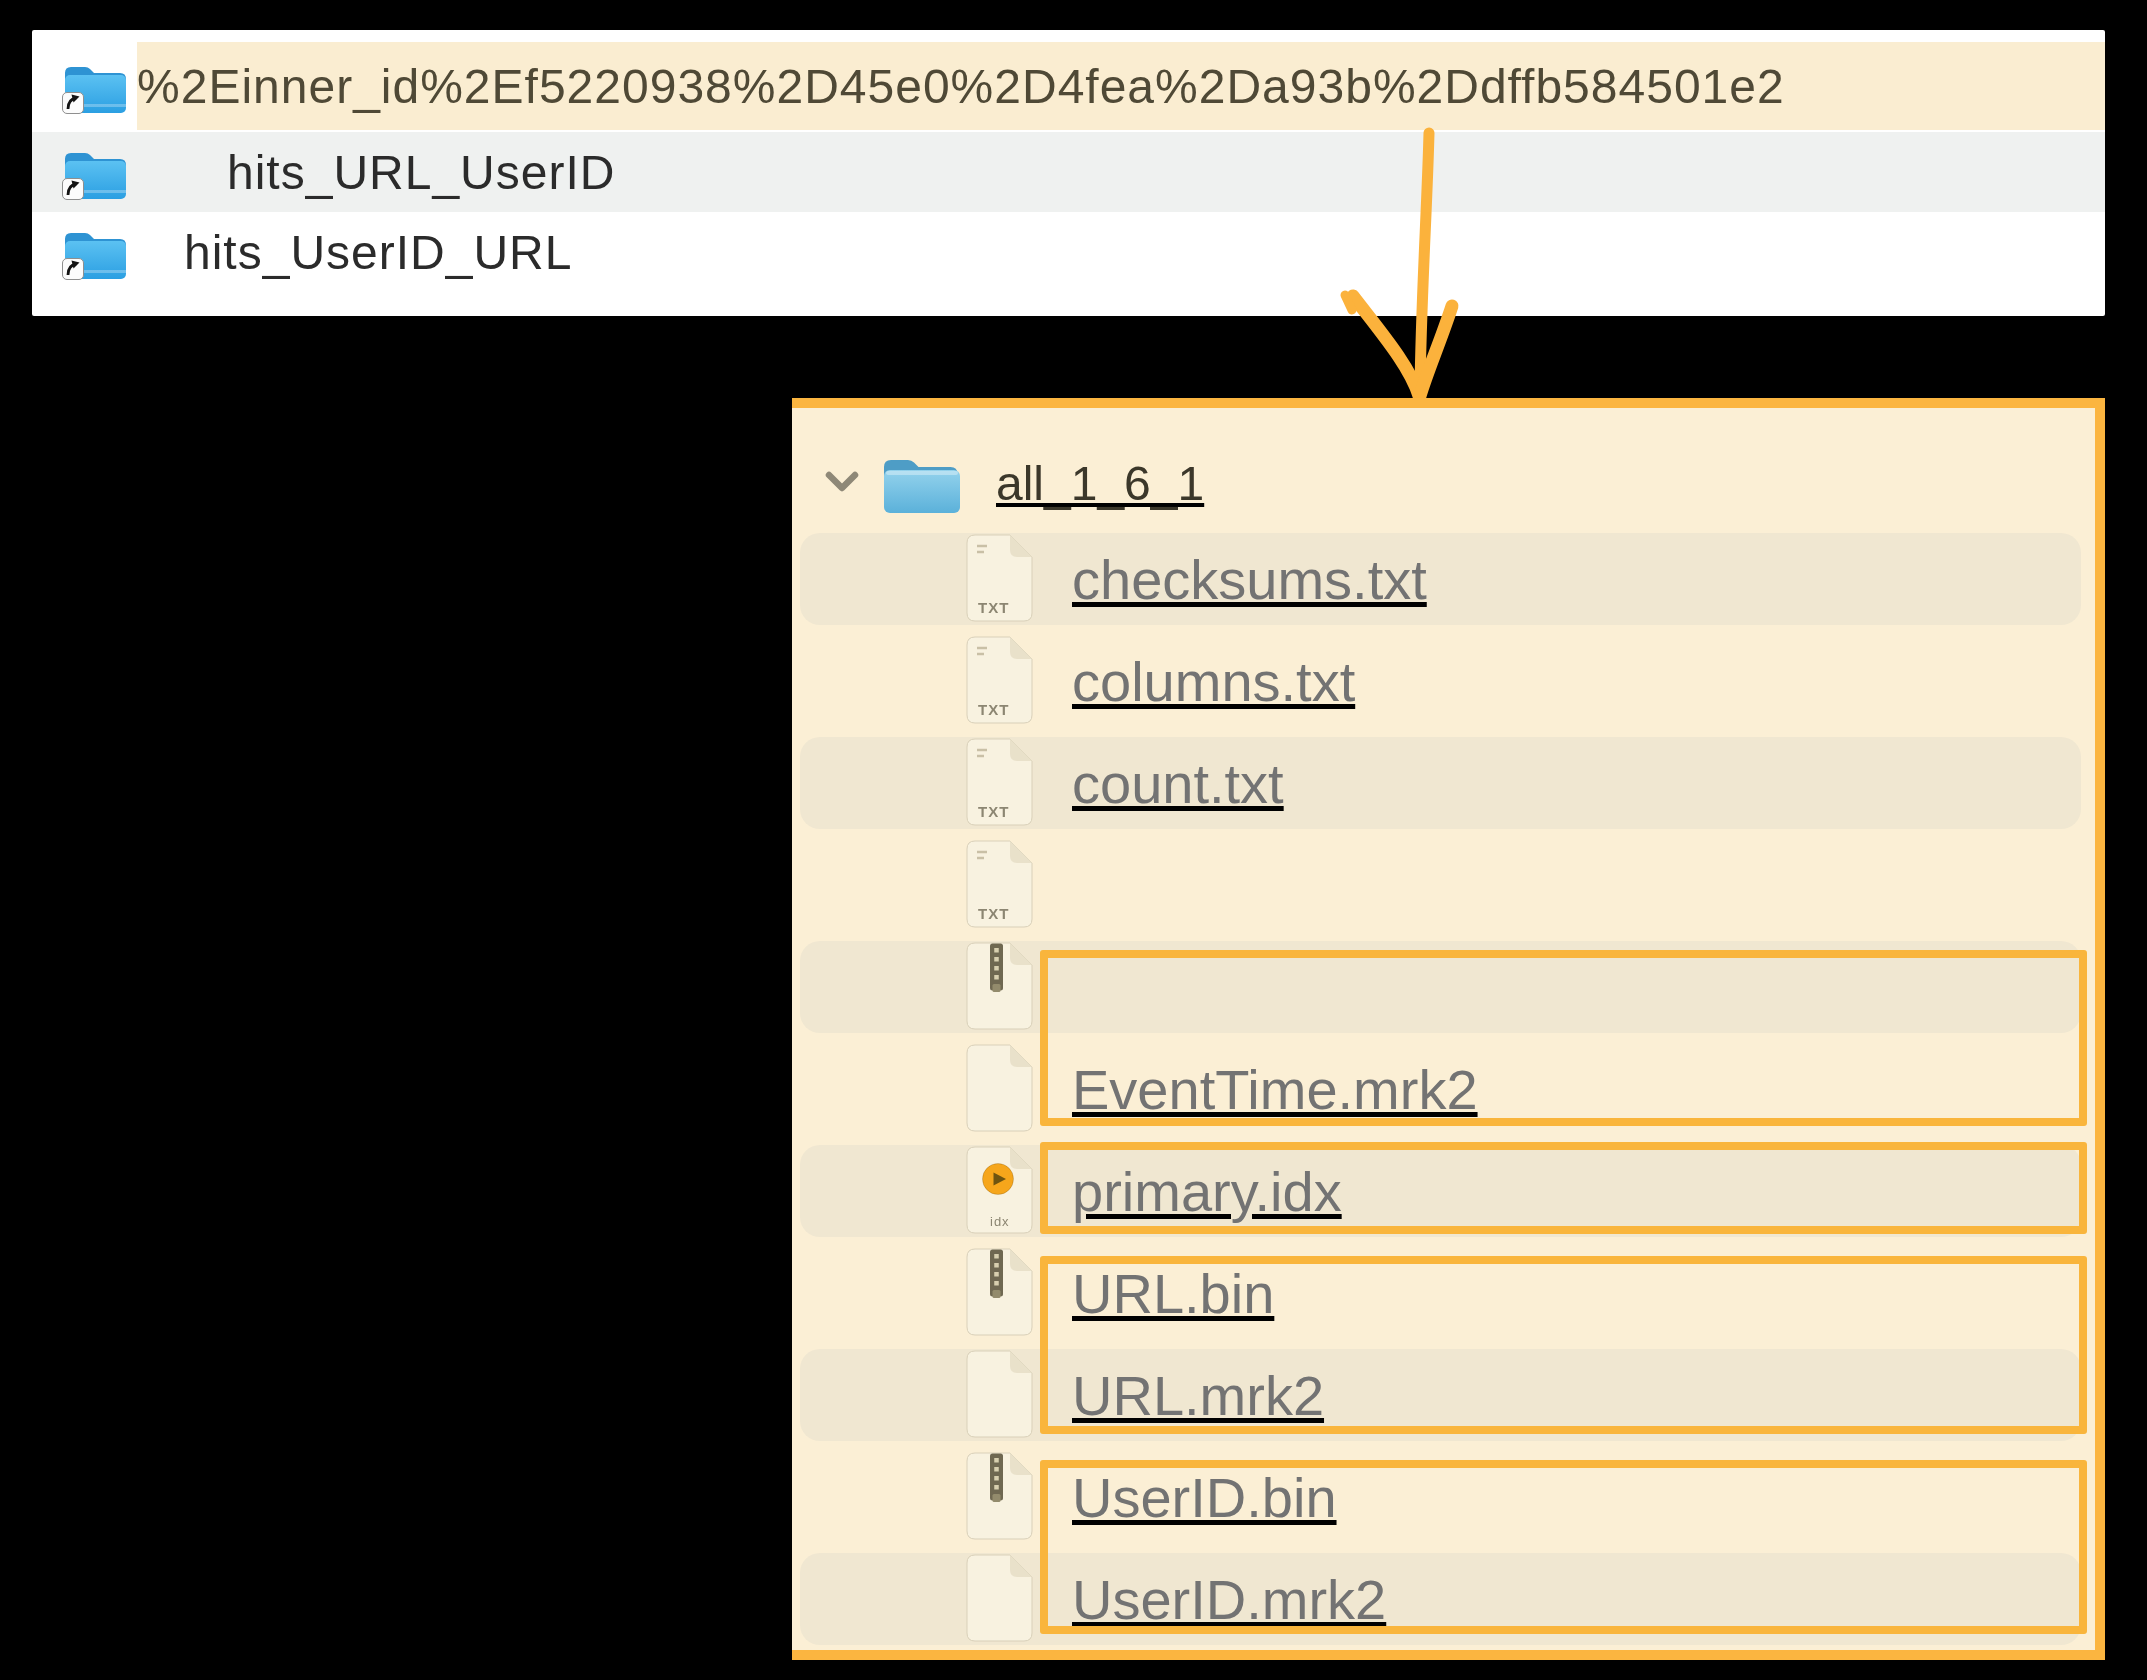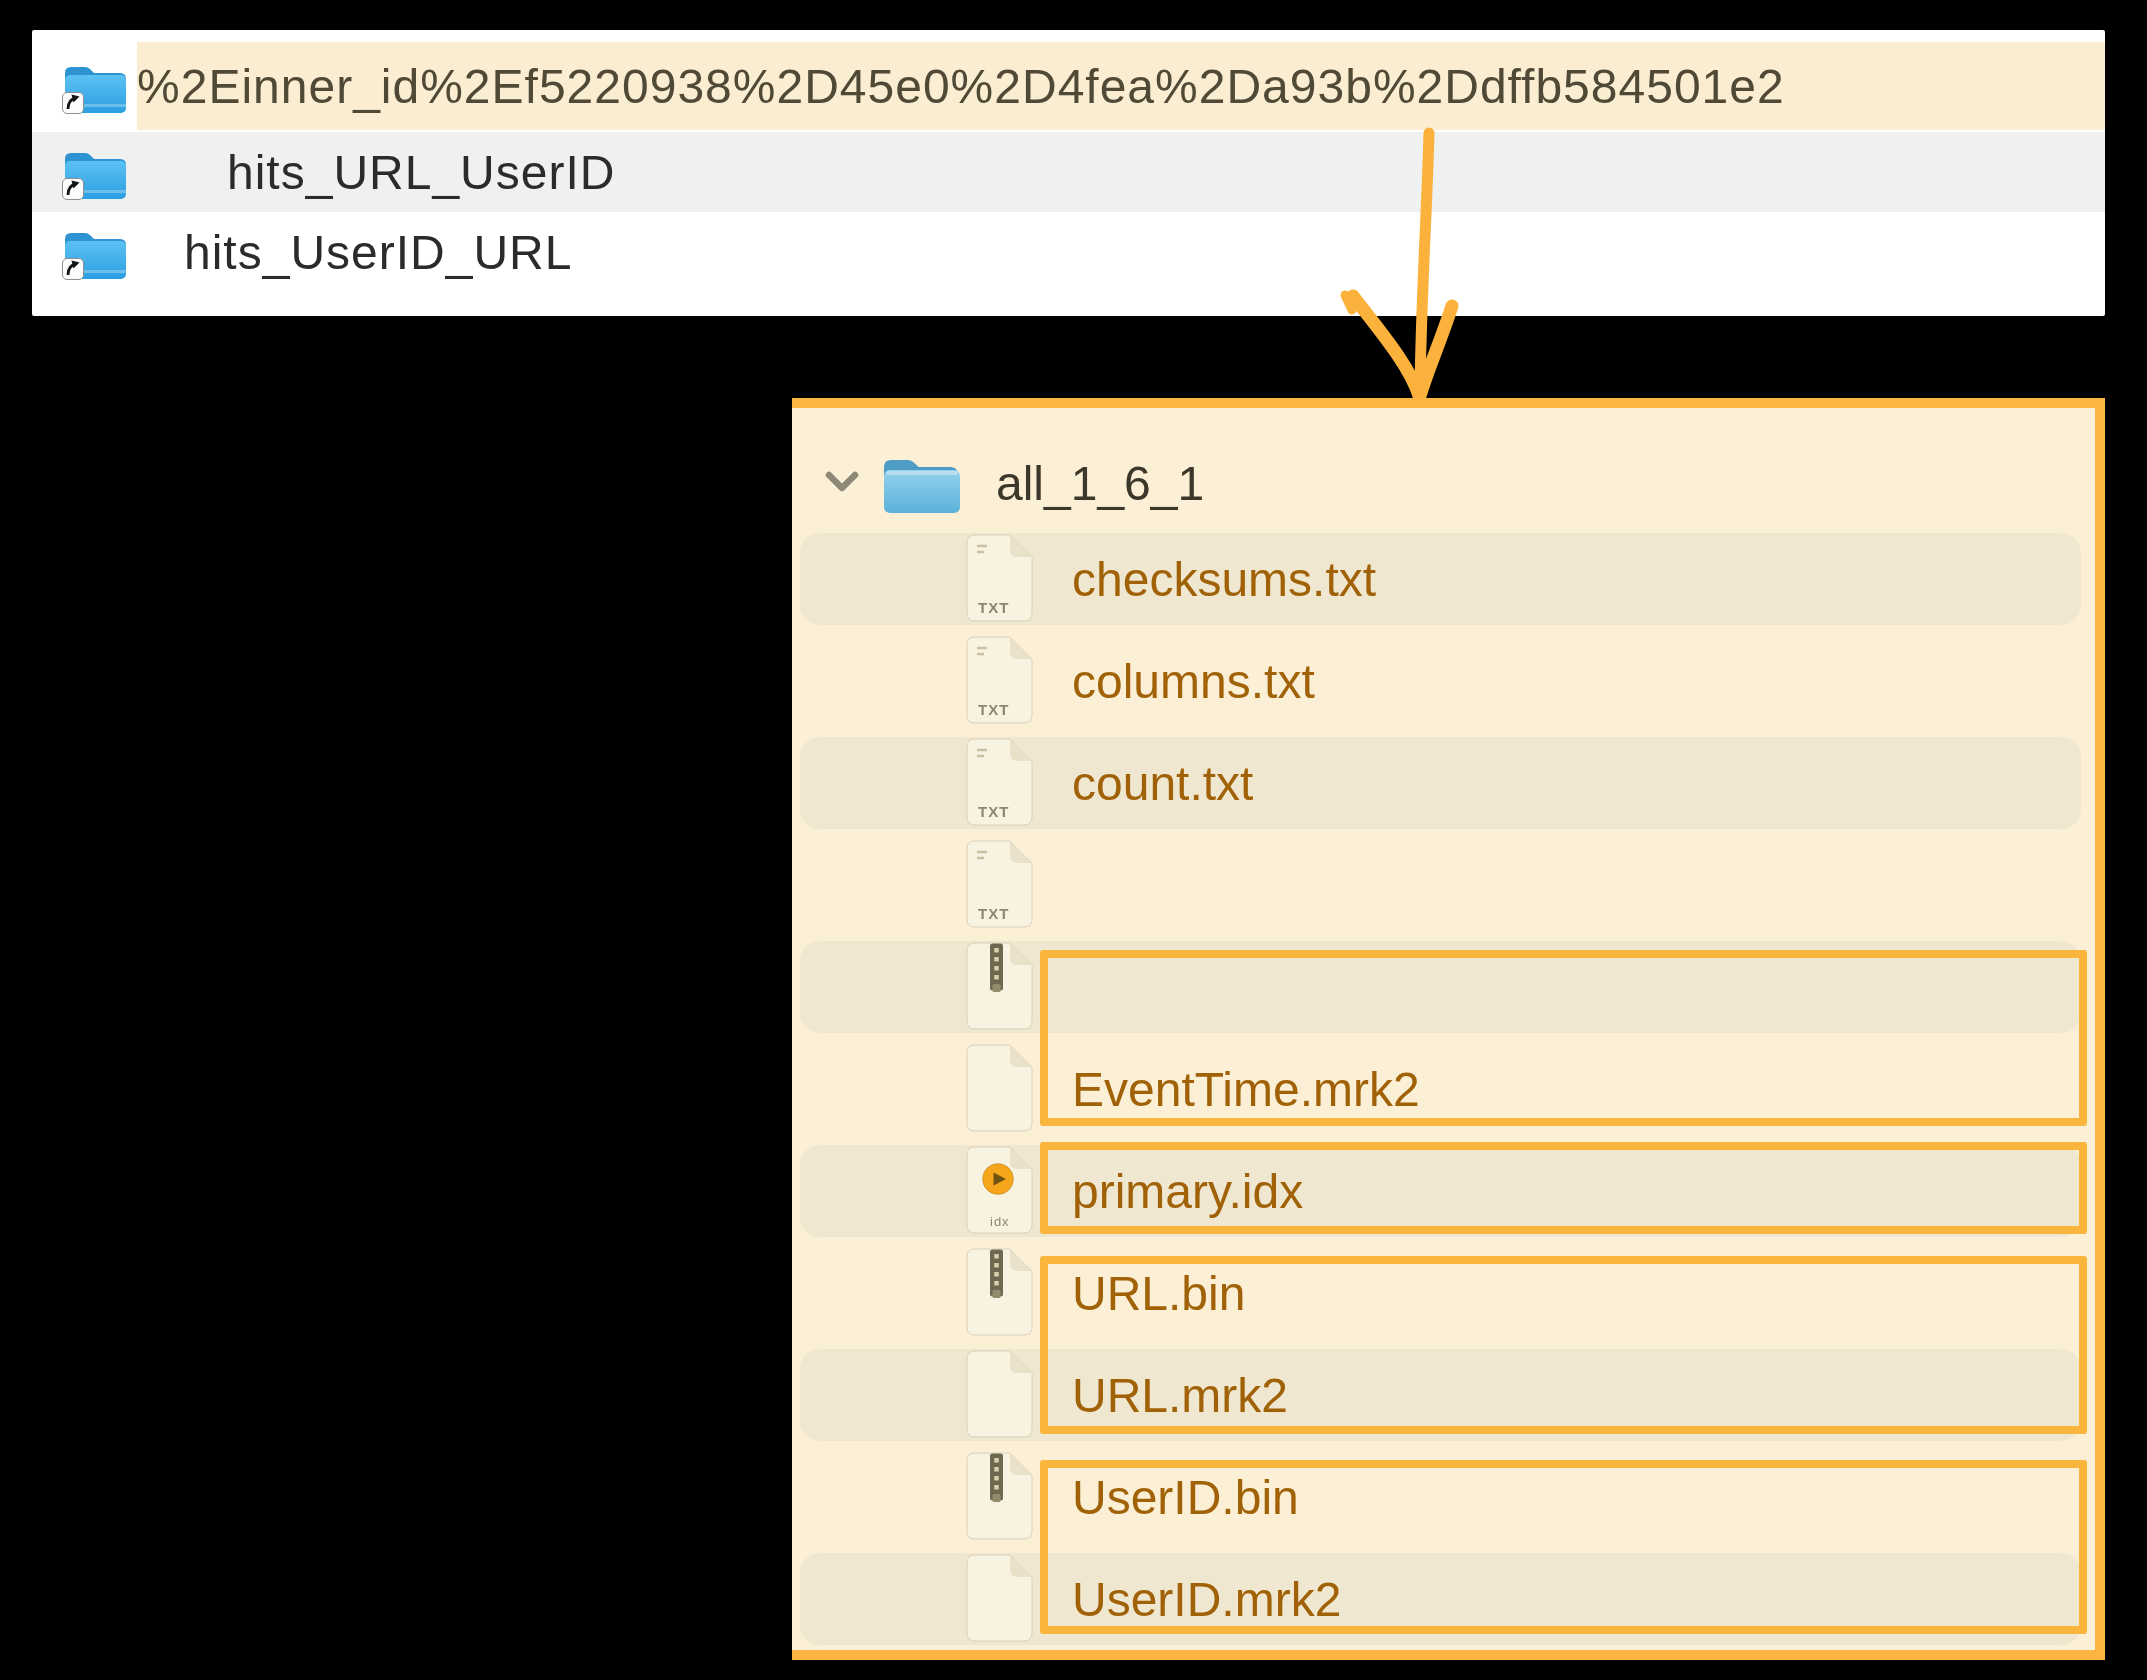--- a/index.html
+++ b/index.html
@@ -17,31 +17,31 @@
   .plabel{font-size:48px;letter-spacing:1px;color:#2B2B2B;white-space:nowrap;}
   .plabel.dim{color:#4F4936;}
   .prow-2 .plabel,.prow-3 .plabel{margin-left:56px;}
 
   
   .arrow-overlay{position:absolute;left:0;top:0;width:2147px;height:1680px;pointer-events:none;}
   .arrow-overlay path{stroke:#FBB23C;fill:none;stroke-linecap:round;}
 
   
   .tree-panel{position:absolute;left:792px;top:398px;width:1313px;height:1262px;box-sizing:border-box;
-    background:#FBEFD5;border:10px solid #FBB540;border-left:none;}
+    background:#FBEFD5;border:10px solid #FBB540;border-left:none;text-decoration:underline;}
   .folder-row{height:90px;margin-top:30px;display:flex;align-items:center;position:relative;z-index:1;}
   .chev{flex:none;margin-left:33px;width:34px;height:24px;}
   .tree-folder{flex:none;margin-left:21px;width:84px;height:68px;}
   .root-label{margin-left:32px;font-size:48px;color:#3B372A;white-space:nowrap;}
 
   .file-row{position:relative;height:102px;display:flex;align-items:center;}
   .file-row.alt::before{content:"";position:absolute;left:8px;right:14px;top:5px;bottom:5px;
     background:#F0E7D1;border-radius:20px;}
   .fi{flex:none;position:relative;z-index:1;margin-left:173px;width:70px;height:90px;}
-  .flabel{position:relative;z-index:1;margin-left:37px;font-size:48px;color:#a16207;white-space:nowrap;}
+  .flabel{position:relative;z-index:1;margin-left:37px;font-size:56px;color:#737373;white-space:nowrap;}
 
   .hlbox{position:absolute;left:248px;width:1047px;box-sizing:border-box;border:8px solid #F9B53C;
     border-radius:3px;z-index:2;pointer-events:none;}
   .hlbox-1{top:542px;height:176px;}
   .hlbox-2{top:734px;height:92px;}
   .hlbox-3{top:848px;height:178px;}
   .hlbox-4{top:1052px;height:174px;}
 
   .ictext{font-family:"Liberation Sans",sans-serif;font-weight:700;font-size:15px;fill:#8C8672;letter-spacing:1px;}
   .ictext.small{font-size:13px;font-weight:400;}

